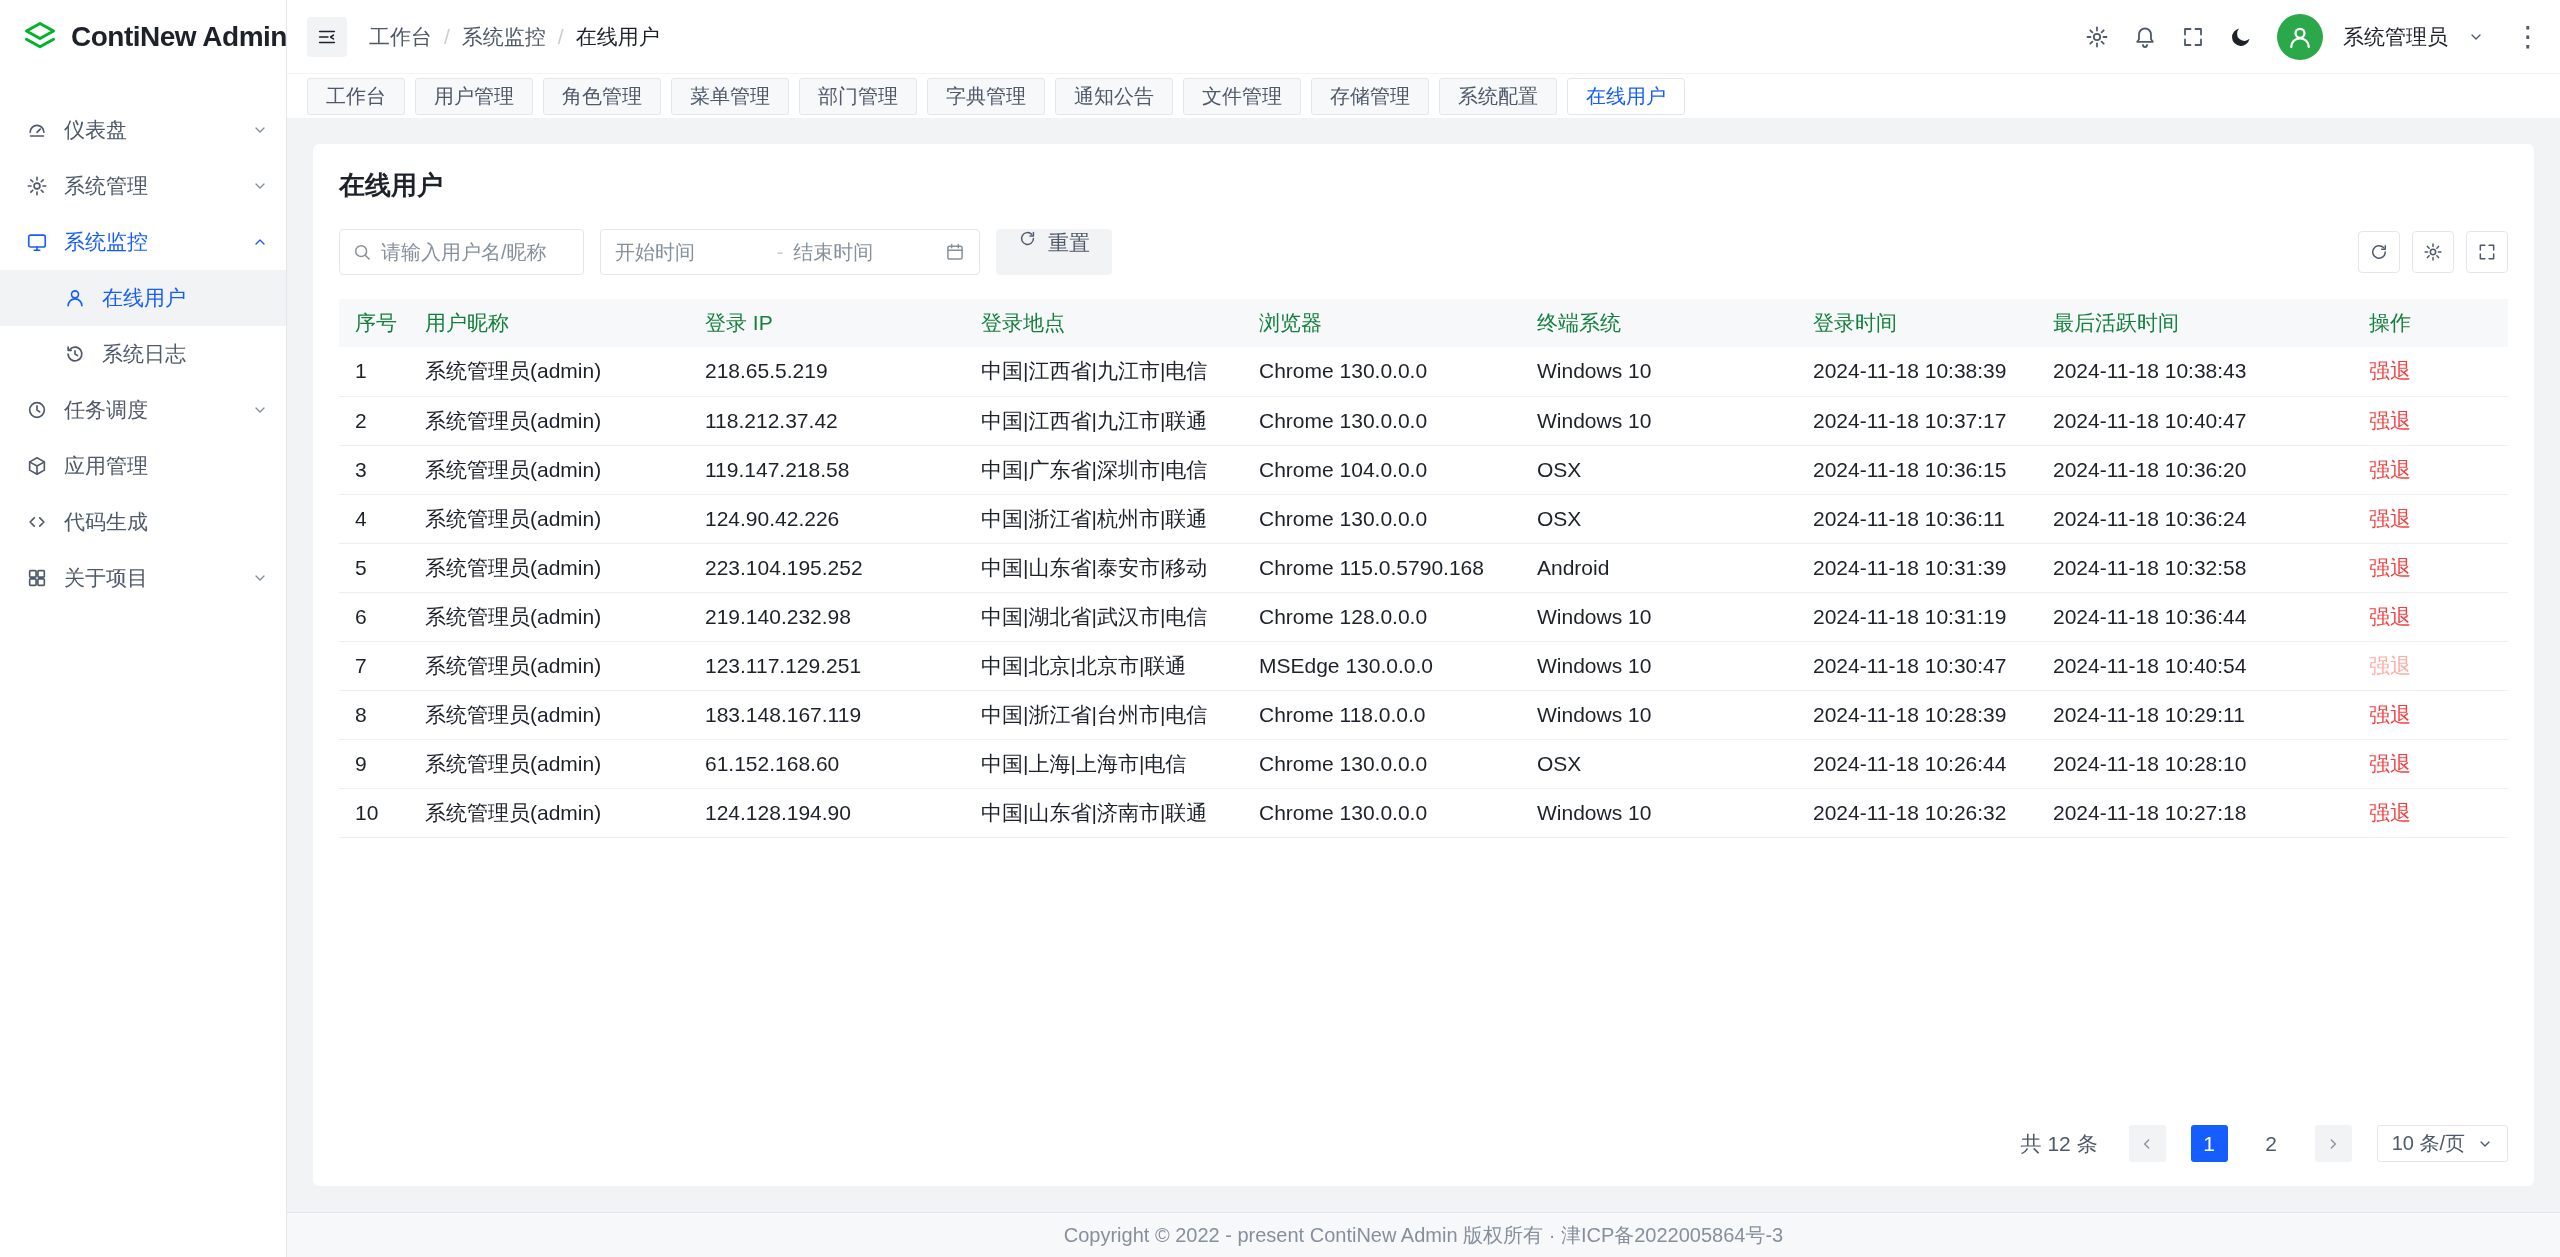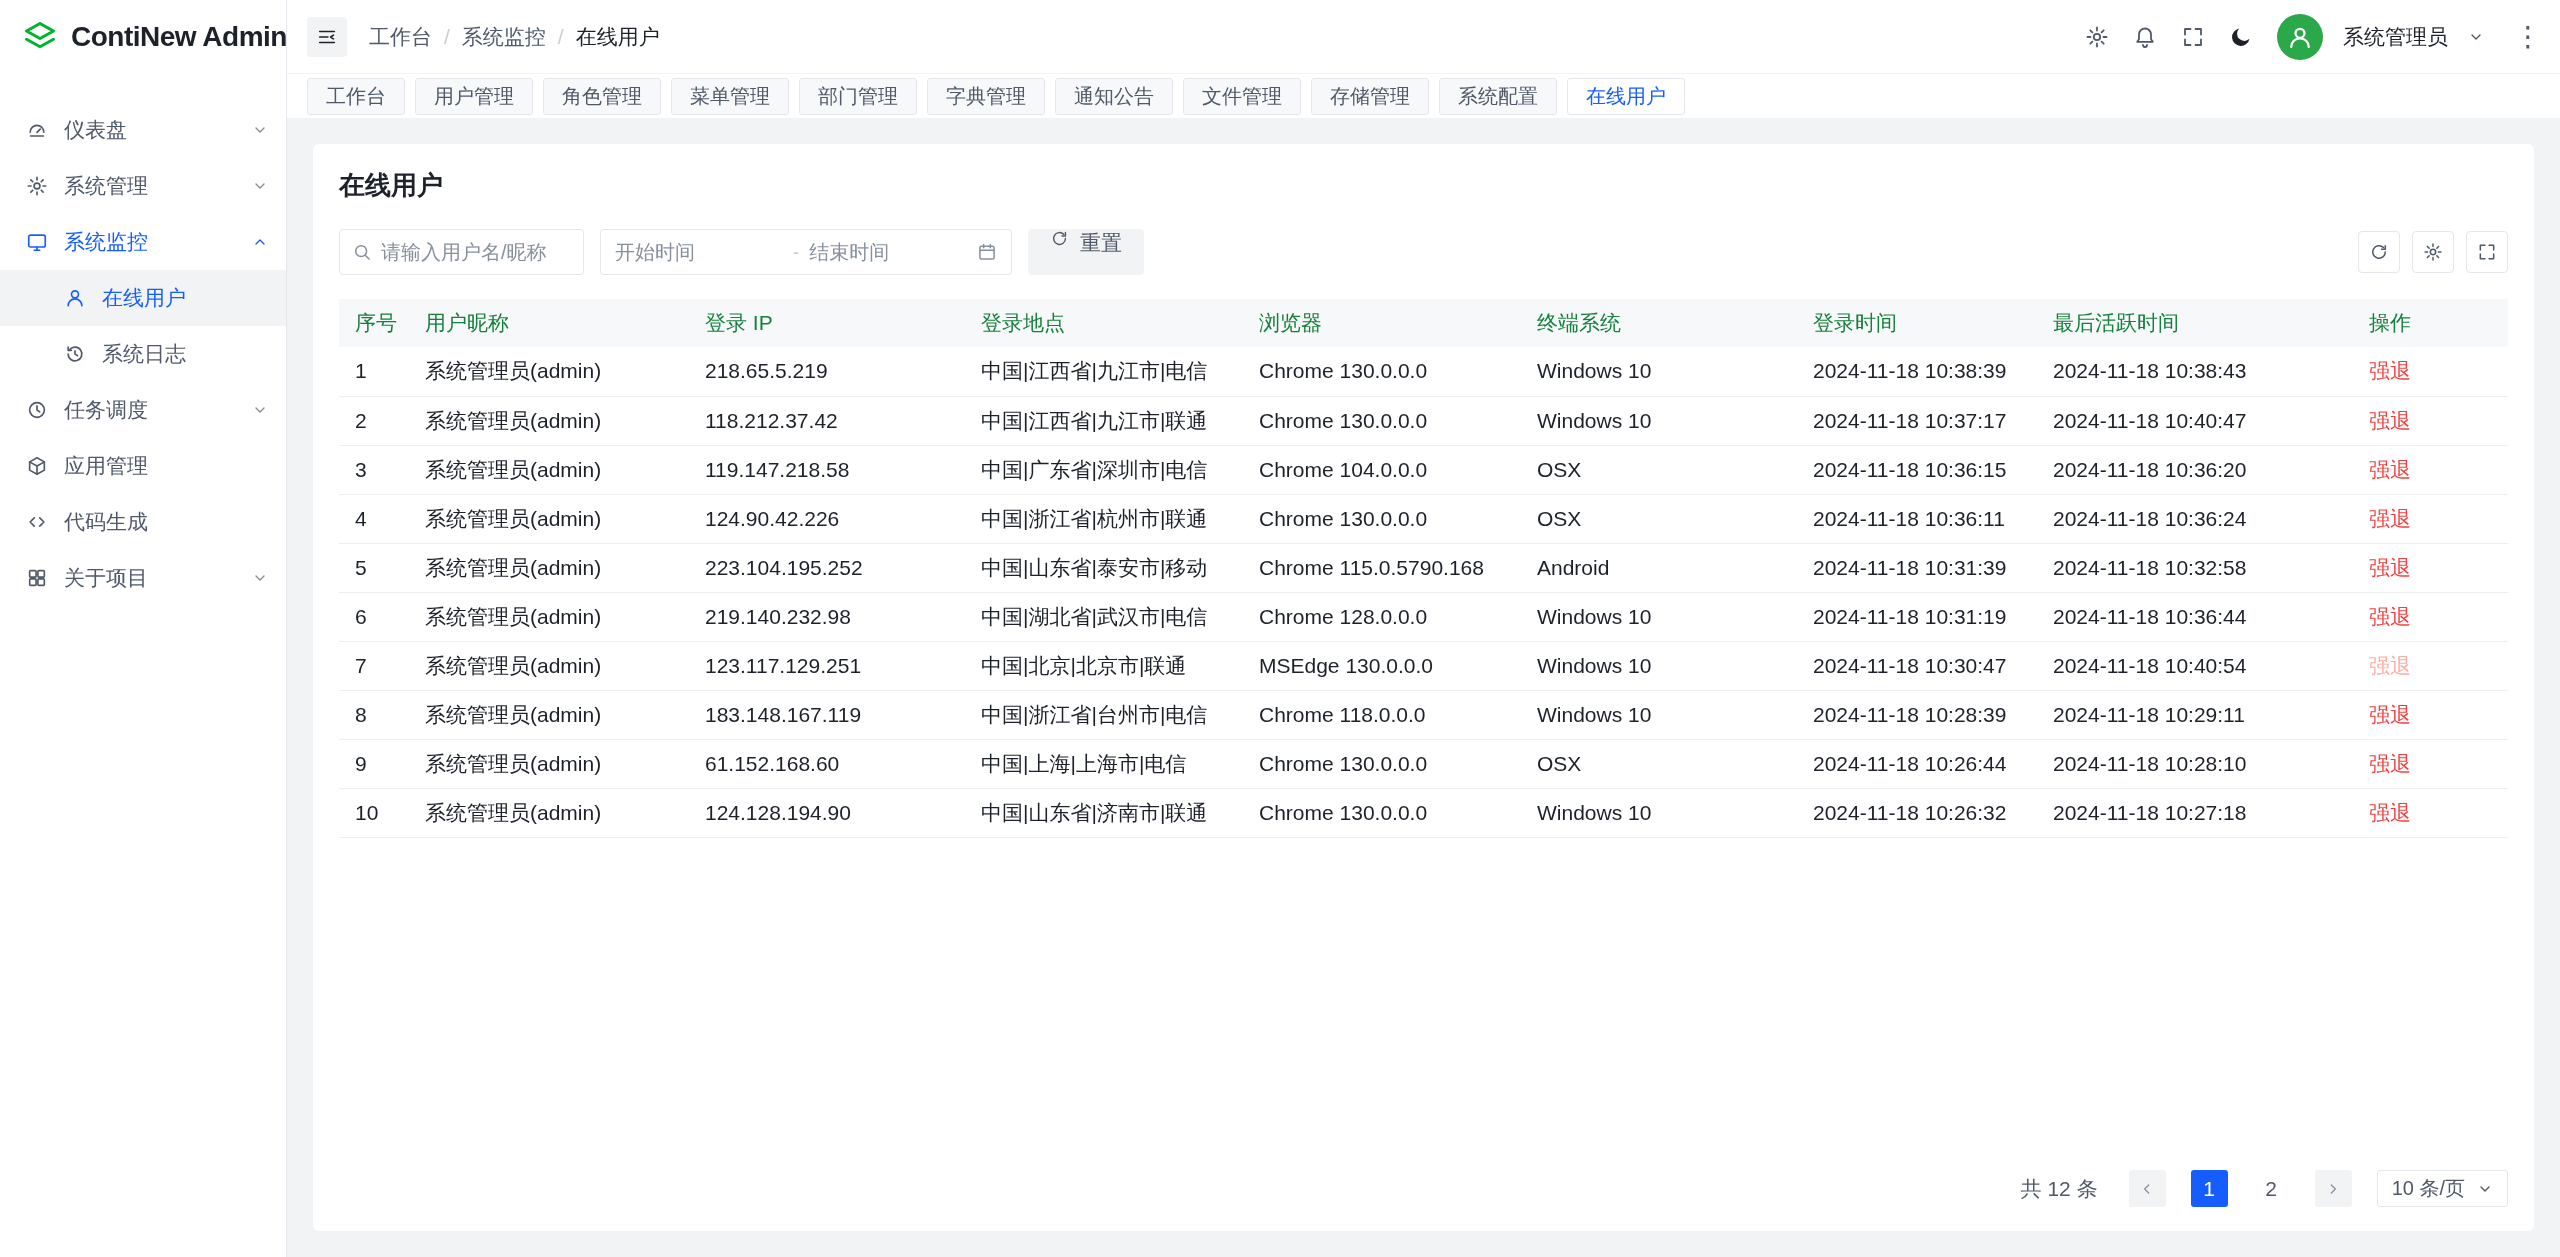--- a/index.html
+++ b/index.html
@@ -42,21 +42,21 @@
 
   
   .content { flex:1; padding:26px; min-height:0; background:#F2F3F5; }
   .card { background:#fff; border-radius:6px; height:100%; padding:24px 26px; display:flex; flex-direction:column; }
   .page-title { font-size:26px; font-weight:600; color:#1D2129; }
   .toolbar { margin-top:26px; display:flex; align-items:center; gap:16px; }
   .search-box { width:245px; height:46px; border:1px solid #E5E6EB; border-radius:4px; display:flex; align-items:center; padding:0 12px; gap:9px; color:#86909C; background:#fff; }
   .search-box input { border:none; outline:none; width:100%; font-size:20px; color:#1D2129; font-family:inherit; background:transparent; }
   .search-box input::placeholder { color:#86909C; }
   .sicon { width:20px; height:20px; color:#86909C; flex-shrink:0; }
-  .date-box { width:412px; height:46px; border:1px solid #E5E6EB; border-radius:4px; display:flex; align-items:center; padding:0 14px; color:#86909C; font-size:20px; background:#fff; }
+  .date-box { width:380px; height:46px; border:1px solid #E5E6EB; border-radius:4px; display:flex; align-items:center; padding:0 14px; color:#86909C; font-size:20px; background:#fff; }
   .date-box .dpart { flex:1; }
   .date-box .dsep { padding:0 10px; color:#C9CDD4; }
   .reset-btn { height:46px; padding:0 22px; background:#F2F3F5; border-radius:4px; display:flex; align-items:flex-start; gap:10px; color:#4E5969; font-size:21px; cursor:pointer; white-space:nowrap; }
   .reset-btn .sicon { color:#4E5969; }
   .toolbar-right { margin-left:auto; display:flex; gap:12px; }
   .tool-btn { width:42px; height:42px; border:1px solid #E5E6EB; border-radius:4px; display:flex; align-items:center; justify-content:center; color:#4E5969; cursor:pointer; background:#fff; }
   .tool-btn .sicon { color:#4E5969; }
 
   
   .table-wrap { margin-top:24px; }
@@ -514,13 +514,16 @@
           <span class="chev12">
               <svg viewBox="0 0 24 24" width="16" height="16" fill="none" stroke="currentColor" stroke-width="2" stroke-linecap="round" stroke-linejoin="round">
                 <path d="M6 9l6 6 6-6"></path>
               </svg>
             </span>
         </div>
       </div>
     </div>
   </div>
 
+  <footer class="footer">
+    <span>Copyright © 2022 - present ContiNew Admin 版权所有 · 津ICP备2022005864号-3</span>
+  </footer>
 </div>
 
 </body></html>

